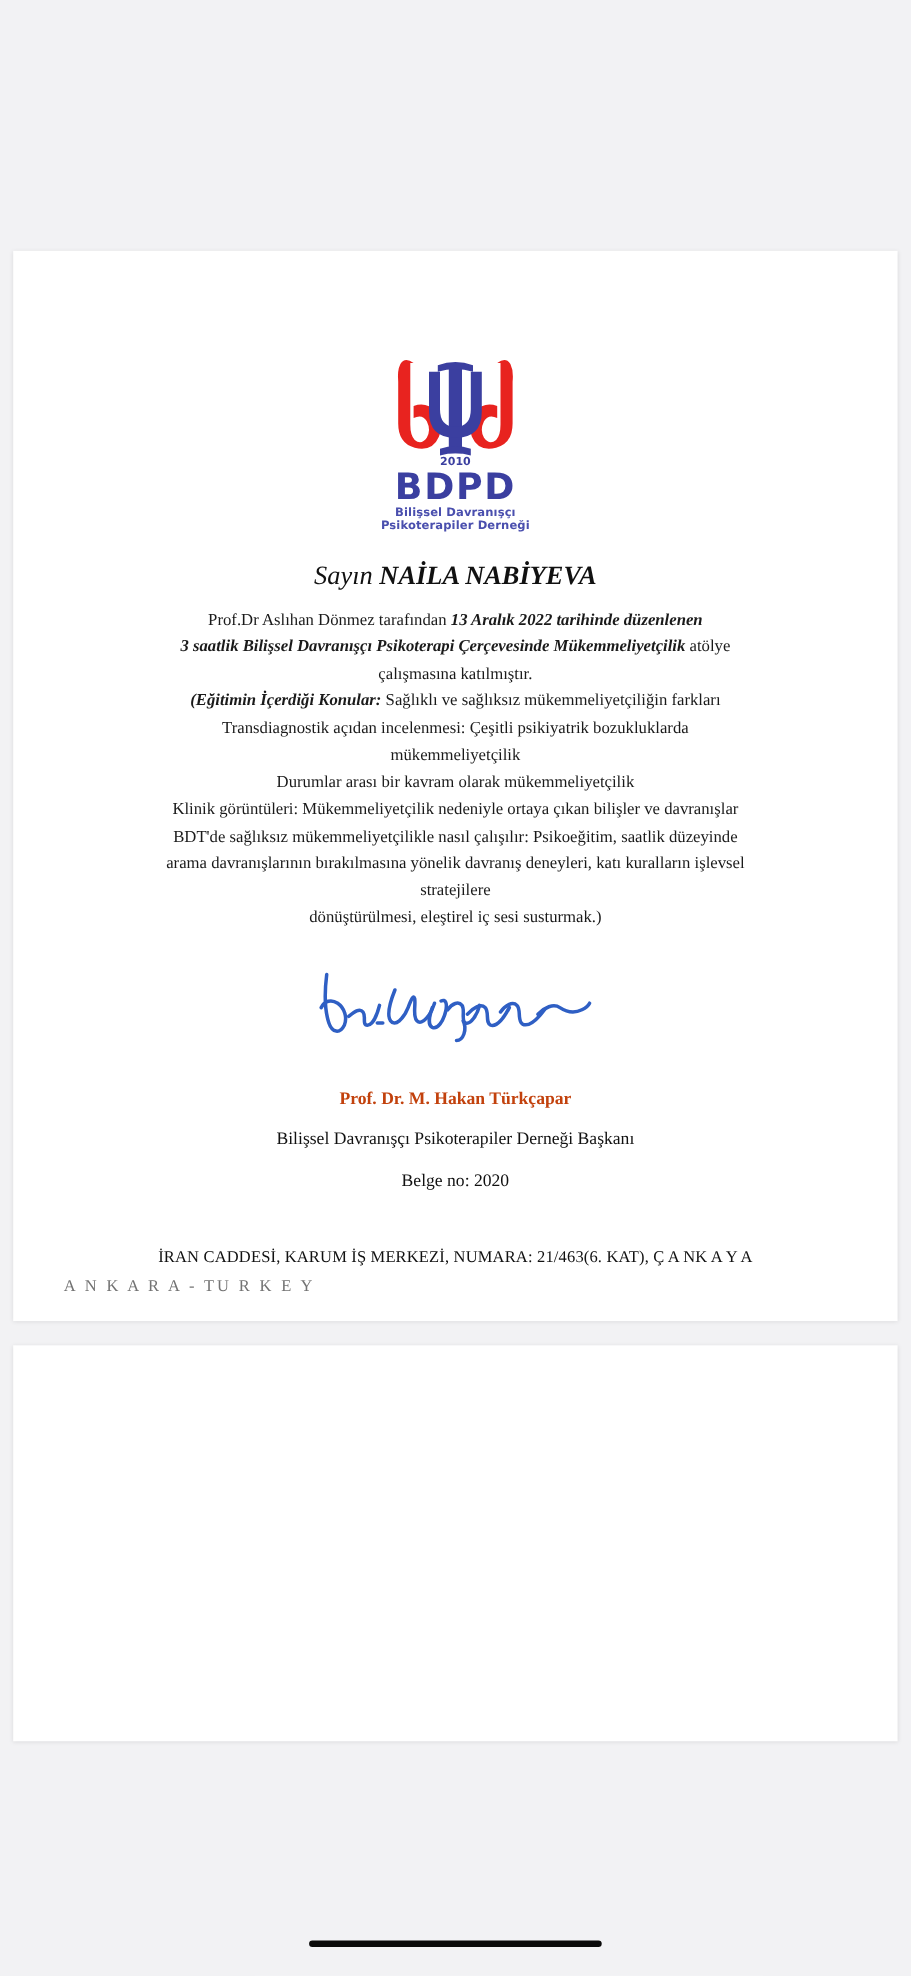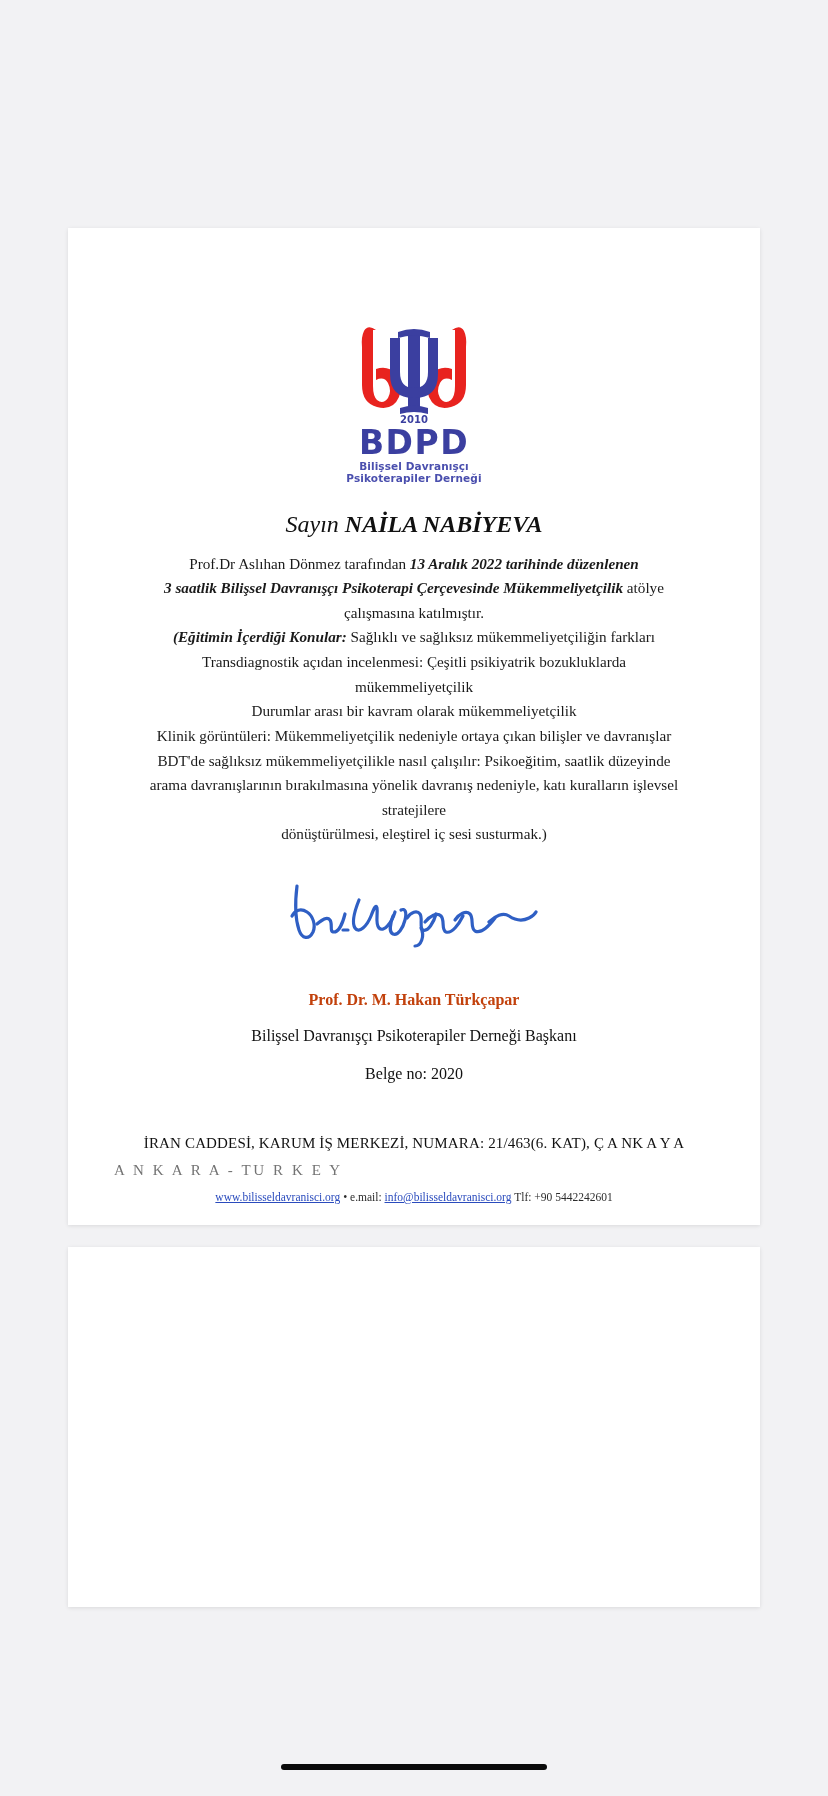--- a/index.html
+++ b/index.html
@@ -13,21 +13,21 @@
     position:relative;
     width:828px; height:1796px;
     background:#f2f2f4;
     display:flex; flex-direction:column;
     align-items:center;
   }
   .top-gap { height:228px; flex:none; }
 
   
   .page {
-    width:692px;
+    width:804px;
     background:#ffffff;
     box-shadow:0 1px 4px rgba(0,0,0,.10);
     padding:42px 46px 22px 46px;
     flex:none;
   }
   .page.second {
     margin-top:22px;
     height:360px;
     padding:0;
   }
@@ -195,21 +195,21 @@
       </p>
       <p class="para">çalışmasına katılmıştır.</p>
       <p class="para">
         <b>(Eğitimin İçerdiği Konular:</b><span> Sağlıklı ve sağlıksız mükemmeliyetçiliğin farkları</span>
       </p>
       <p class="para">Transdiagnostik açıdan incelenmesi: Çeşitli psikiyatrik bozukluklarda</p>
       <p class="para">mükemmeliyetçilik</p>
       <p class="para">Durumlar arası bir kavram olarak mükemmeliyetçilik</p>
       <p class="para">Klinik görüntüleri: Mükemmeliyetçilik nedeniyle ortaya çıkan bilişler ve davranışlar</p>
       <p class="para">BDT'de sağlıksız mükemmeliyetçilikle nasıl çalışılır: Psikoeğitim, saatlik düzeyinde</p>
-      <p class="para">arama davranışlarının bırakılmasına yönelik davranış nedeniyle, katı kuralların işlevsel</p>
+      <p class="para">arama davranışlarının bırakılmasına yönelik davranış deneyleri, katı kuralların işlevsel</p>
       <p class="para">stratejilere</p>
       <p class="para">dönüştürülmesi, eleştirel iç sesi susturmak.)</p>
     </div>
 
     <div class="sig-area">
       <svg class="sig-svg" viewBox="0 0 250 86">
         <g fill="none" stroke="#2f5fc4" stroke-width="3.2" stroke-linecap="round" stroke-linejoin="round">
           <path d="M8 10 C6 26, 6 42, 10 54 C13 63, 20 64, 24 56 C27 49, 24 40, 18 36 C12 32, 6 34, 3 40"></path>
           <path d="M28 48 C33 44, 38 40, 41 44 C44 48, 40 56, 45 56 C50 56, 54 46, 56 38"></path>
           <path d="M54 54 l5 0"></path>
@@ -224,24 +224,20 @@
       </svg>
     </div>
 
     <div class="sign-name">Prof. Dr. M. Hakan Türkçapar</div>
     <div class="sign-role">Bilişsel Davranışçı Psikoterapiler Derneği Başkanı</div>
     <div class="doc-no">Belge no: 2020</div>
 
     <div class="footer">
       <div class="addr1">İRAN CADDESİ, KARUM İŞ MERKEZİ, NUMARA: 21/463(6. KAT), Ç A NK A Y A</div>
       <div class="addr2">A N K A R A - TU R K E Y</div>
-      <div class="contact">
-        <span class="lnk">www.bilisseldavranisci.org</span><span> • e.mail:  </span><span class="lnk">info@bilisseldavranisci.org</span>
-        <span>Tlf: +90 5442242601</span>
-      </div>
     </div>
   </div>
 
   <div class="page second"></div>
 
   <div class="spacer-bottom"></div>
   <div class="home-bar"></div>
 </div>
 
 </body></html>

